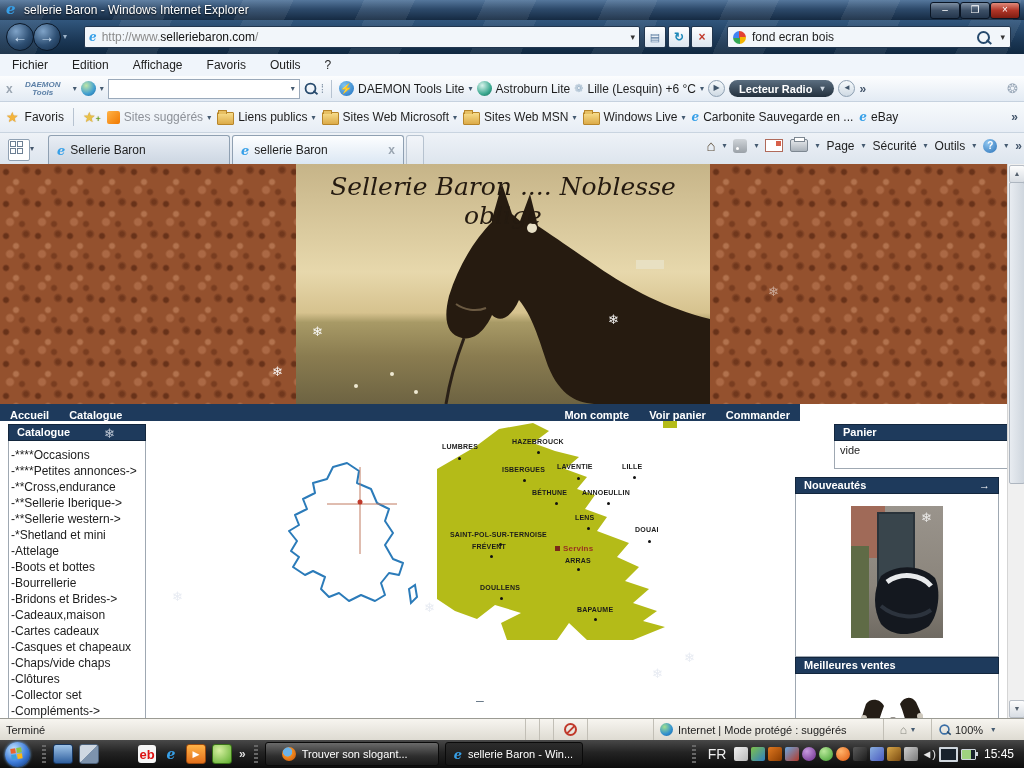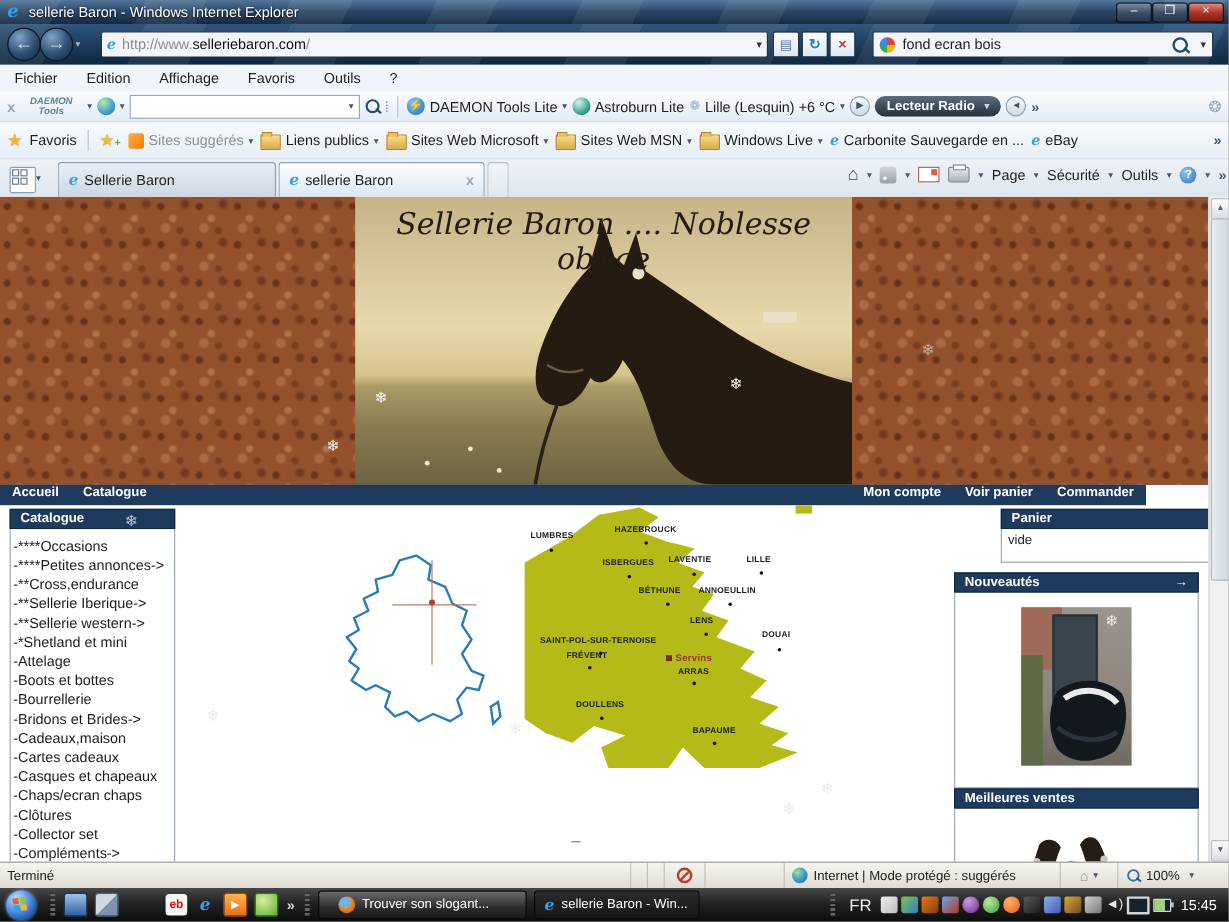--- a/index.html
+++ b/index.html
@@ -111,22 +111,22 @@
       radial-gradient(circle at 10px 26px,rgba(255,190,150,.22) 0 3px,transparent 5px),
       radial-gradient(circle at 22px 28px,rgba(80,30,10,.4) 0 2px,transparent 4px);
     background-size:32px 32px;}
   #photo{position:absolute;left:296px;top:0;width:414px;height:240px;overflow:hidden;
     background:linear-gradient(180deg,#c6b488 0%,#e7d8ac 45%,#d6c28e 62%,#a89a66 66%,#8a7c50 80%,#6d6342 100%);}
   #banner-title{position:absolute;left:0;top:8px;width:414px;text-align:center;
     font-family:"DejaVu Serif",serif;font-style:italic;font-size:25px;color:#241a10;}
   .flake{position:absolute;font-size:13px;color:#fff;opacity:.95;}
   .flake.page-flake{color:#e1e6ef;opacity:.8;}
 
-  #sitenav{left:0;top:240px;width:955px;height:17px;background:#1e3a5c;color:#fff;font-size:11px;font-weight:bold;
-    display:flex;align-items:flex-start;}
+  #sitenav{left:0;top:240px;width:800px;height:17px;background:#1e3a5c;color:#fff;font-size:11px;font-weight:bold;
+    display:flex;align-items:flex-end;}
   #sitenav .lnk{padding:0 10px;}
   #sitenav .spring{flex:1;}
 
   .boxhead{background:#1e3a5c;color:#fff;font-weight:bold;font-size:11px;height:17px;line-height:17px;
     padding:0 8px;display:flex;align-items:center;border:1px solid #13263d;box-sizing:border-box;}
   .boxhead .arr{margin-left:auto;font-weight:bold;}
   .boxbody{background:#fff;border:1px solid #9fa8b2;border-top:none;box-sizing:border-box;}
 
   #catalogue{left:8px;top:260px;width:138px;}
   #catalogue .boxbody{padding:6px 2px;font-size:12px;color:#1c1c1c;line-height:16px;height:330px;overflow:hidden;}
@@ -172,21 +172,21 @@
   #start-orb{width:25px;height:25px;border-radius:50%;margin:0 8px 0 5px;position:relative;
     background:radial-gradient(circle at 35% 28%,#bfe2ff,#3c7bd9 55%,#0c2f6a);box-shadow:0 0 3px #6fb3ff;}
   #start-orb .flag{position:absolute;left:6px;top:6px;width:12px;height:12px;display:grid;
     grid-template-columns:5px 5px;grid-template-rows:5px 5px;gap:1px;transform:rotate(-8deg);}
   #start-orb .flag i:nth-child(1){background:#e8622d;}#start-orb .flag i:nth-child(2){background:#8dc63f;}
   #start-orb .flag i:nth-child(3){background:#3aa0da;}#start-orb .flag i:nth-child(4){background:#fdb813;}
   .grip{width:4px;height:18px;margin:0 4px;background:repeating-linear-gradient(180deg,#666 0 2px,transparent 2px 4px);}
   .ql{width:18px;height:18px;margin:0 3px;border-radius:3px;display:flex;align-items:center;justify-content:center;font-size:9px;}
   .ql-desktop{background:linear-gradient(180deg,#9fc4e8,#2f5f9e);border:1px solid #16355e;}
   .ql-switch{background:linear-gradient(135deg,#cfd8e2 50%,#7d93ad 50%);border:1px solid #4a5f78;}
-  .ql-ebay{background:#f6f6f6;color:#d11;font-weight:bold;font-size:10px;margin-left:36px;}
+  .ql-ebay{background:#f6f6f6;color:#d11;font-weight:bold;font-size:13px;margin-left:36px;}
   .ql-ie{background:transparent;font-size:15px;}
   .ql-wmp{background:linear-gradient(180deg,#ffb347,#e2701c);color:#fff;border:1px solid #9a4a0e;}
   .ql-green{background:radial-gradient(circle at 35% 30%,#d6f0a0,#5fae2f);border:1px solid #3a7318;}
   .chev{color:#ddd;font-weight:bold;margin:0 4px;}
   .taskbtn{height:22px;border-radius:3px;border:1px solid #0a0a0a;display:flex;align-items:center;gap:6px;
     padding:0 8px;margin:0 3px;font-size:11px;white-space:nowrap;}
   .taskbtn.normal{background:linear-gradient(180deg,#6a6a6a,#2e2e2e 60%,#1a1a1a);width:148px;padding-left:16px;}
   .taskbtn.pressed{background:linear-gradient(180deg,#2c2c2c,#161616);width:120px;}
   .ff-ic{width:14px;height:14px;border-radius:50%;background:radial-gradient(circle at 40% 35%,#6db3e8 0 35%,#f28a1e 40%,#c4520a);}
   .lang{font-size:14px;margin:0 8px;color:#eee;}
@@ -401,21 +401,21 @@
         <span class="cat-item">-**Sellerie Iberique-&gt;</span>
         <span class="cat-item">-**Sellerie western-&gt;</span>
         <span class="cat-item">-*Shetland et mini</span>
         <span class="cat-item">-Attelage</span>
         <span class="cat-item">-Boots et bottes</span>
         <span class="cat-item">-Bourrellerie</span>
         <span class="cat-item">-Bridons et Brides-&gt;</span>
         <span class="cat-item">-Cadeaux,maison</span>
         <span class="cat-item">-Cartes cadeaux</span>
         <span class="cat-item">-Casques et chapeaux</span>
-        <span class="cat-item">-Chaps/ecran chaps</span>
+        <span class="cat-item">-Chaps/vide chaps</span>
         <span class="cat-item">-Clôtures</span>
         <span class="cat-item">-Collector set</span>
         <span class="cat-item">-Compléments-&gt;</span>
 
       </div>
     </div>
     <span class="flake page-flake" style="left:104px;top:262px">❄</span>
     <span class="flake page-flake" style="left:172px;top:425px">❄</span>
     <span class="flake page-flake" style="left:424px;top:436px">❄</span>
     <span class="flake page-flake" style="left:684px;top:486px">❄</span>

